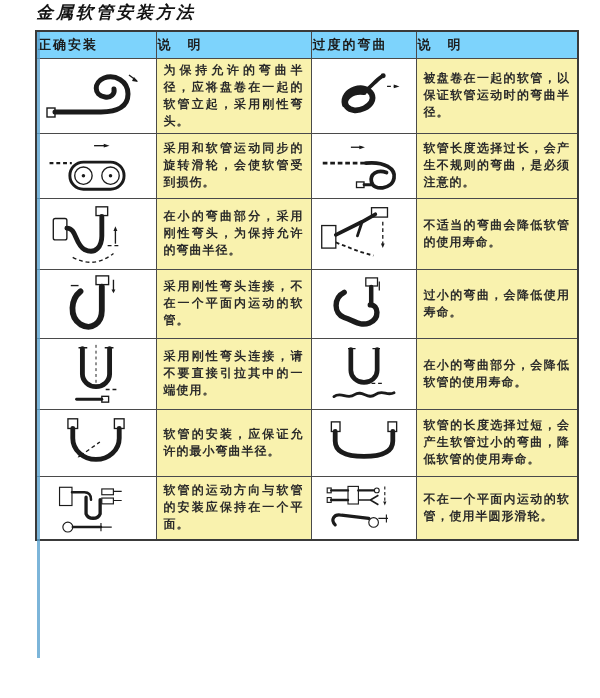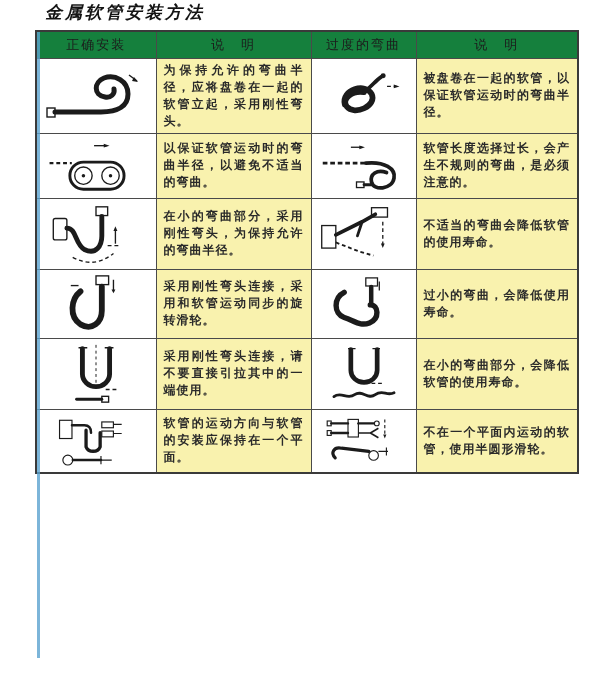--- a/index.html
+++ b/index.html
@@ -4,37 +4,37 @@
 <style>
   * { box-sizing: border-box; }
   html,body { margin:0; padding:0; }
   body {
     width:600px; height:698px; background:#ffffff;
     font-family:"Liberation Sans","DejaVu Sans",sans-serif;
   }
   .page { position:relative; width:600px; height:698px; overflow:hidden; }
 
   .doc-title {
-    position:absolute; left:45px; top:1px;
+    position:absolute; left:36px; top:1px;
     font-family:"DejaVu Serif","Liberation Serif",serif;
     font-size:17px; font-weight:bold; font-style:italic;
     letter-spacing:3px; color:#141414;
   }
 
   table.install-table {
     position:absolute; left:35px; top:30px;
     width:542px; table-layout:fixed; border-collapse:collapse;
     border:2px solid #3a3a3a;
   }
   .install-table th, .install-table td { border:1px solid #4a4a4a; }
 
   .install-table th {
-    background:#15803d; height:27px;
-    font-size:13px; font-weight:normal; color:#1c1c1c; letter-spacing:2px;
-    text-align:center;
+    background:#7dd3fc; height:27px;
+    font-size:13px; font-weight:bold; color:#1c1c1c; letter-spacing:2px;
+    text-align:left;
   }
   td.ill {
     background:#ffffff; text-align:center; vertical-align:middle; padding:2px;
   }
   td.txt {
     background:#f9f2ae; vertical-align:middle;
     font-size:12px; font-weight:bold; color:#2a2a2a;
     line-height:1.42; letter-spacing:1px; padding:3px 7px;
     text-align:justify;
   }
@@ -104,21 +104,21 @@
           <path class="ink" stroke-width="2.4" stroke-dasharray="4 3" d="M4 28 H27"></path>
           <path class="ink thin" d="M50 10 h13"></path>
               <path class="fillink" d="M66 10 l-6 -2 0 4 z"></path>
           <path class="ink pipe3" d="M39 27 h28 a14 14 0 0 1 0 28 h-28 a14 14 0 0 1 0 -28 z"></path>
           <circle class="ink thin" cx="39" cy="41" r="9"></circle>
               <circle class="ink thin" cx="67" cy="41" r="9"></circle>
           <circle class="fillink" cx="39" cy="41" r="1.8"></circle>
               <circle class="fillink" cx="67" cy="41" r="1.8"></circle>
         </svg>
       </td>
-      <td class="txt">以保证软管运动时的弯曲半径，以避免不适当的弯曲。</td>
+      <td class="txt">采用和软管运动同步的旋转滑轮，会使软管受到损伤。</td>
       <td class="ill">
         <svg width="96" height="60" viewBox="0 0 100 64">
           <path class="ink thin" d="M36 12 h12"></path>
               <path class="fillink" d="M51 12 l-6 -2 0 4 z"></path>
           <path class="ink" stroke-width="3" stroke-dasharray="5 3" d="M6 29 H52"></path>
           <path class="ink pipe4" d="M52 29 C72 27 84 35 82 45 C80 57 60 59 58 49 C56 41 64 35 74 39"></path>
           <rect class="ink thin" x="42" y="49" width="8" height="6"></rect>
           <path class="ink pipe3" d="M50 52 h8"></path>
         </svg>
       </td>
@@ -155,21 +155,21 @@
     <tr style="height:68px">
       <td class="ill">
         <svg width="100" height="64" viewBox="0 0 100 66">
           <path class="ink" stroke-width="6" stroke-linecap="round" d="M34 20 C24 28 22 46 34 54 C46 61 56 52 56 40 V15"></path>
           <rect class="ink thin" x="50" y="4" width="13" height="9"></rect>
           <path class="ink thin" d="M68 8 v12"></path>
               <path class="fillink" d="M68 22 l-2 -4 4 0 z"></path>
           <path class="ink thin" d="M24 14 h8"></path>
         </svg>
       </td>
-      <td class="txt">采用刚性弯头连接，采用和软管运动同步的旋转滑轮。</td>
+      <td class="txt">采用刚性弯头连接，不在一个平面内运动的软管。</td>
       <td class="ill">
         <svg width="90" height="62" viewBox="0 0 100 66">
           <path class="ink" stroke-width="6" stroke-linecap="round" d="M28 20 C16 26 16 44 28 48 C40 52 46 58 56 54 C68 49 66 34 57 34"></path>
           <path class="ink pipe" d="M58 34 V14"></path>
           <rect class="ink thin" x="52" y="4" width="13" height="9"></rect>
           <path class="ink thin" d="M67 8 v10"></path>
         </svg>
       </td>
       <td class="txt">过小的弯曲，会降低使用寿命。</td>
     </tr>
@@ -191,20 +191,40 @@
           <path class="ink thin" d="M33 7 h8 M59 7 h8"></path>
           <path class="ink pipe" d="M36 8 V30 A14 13 0 0 0 64 30 V8"></path>
           <path class="ink thin dash" d="M58 44 h14"></path>
           <path class="ink pipe3" d="M18 58 C26 52 32 62 40 56 C48 50 54 62 62 56 C70 50 74 58 82 54"></path>
         </svg>
       </td>
       <td class="txt">在小的弯曲部分，会降低软管的使用寿命。</td>
     </tr>
 
 
+    <tr style="height:67px">
+      <td class="ill">
+        <svg width="104" height="60" viewBox="0 0 104 62">
+          <rect class="ink thin" x="23" y="6" width="10" height="10"></rect>
+          <rect class="ink thin" x="71" y="6" width="10" height="10"></rect>
+          <path class="ink pipe" d="M28 16 V26 A24 22 0 0 0 76 26 V16"></path>
+          <path class="ink thin dash" d="M36 44 L56 30"></path>
+              <path class="fillink" d="M33 46 l5 -1 -2 -4 z"></path>
+        </svg>
+      </td>
+      <td class="txt">软管的安装，应保证允许的最小弯曲半径。</td>
+      <td class="ill">
+        <svg width="96" height="58" viewBox="0 0 100 60">
+          <rect class="ink thin" x="16" y="8" width="9" height="10"></rect>
+          <rect class="ink thin" x="75" y="8" width="9" height="10"></rect>
+          <path class="ink pipe" d="M20 18 V28 C20 40 32 44 50 44 C68 44 80 40 80 28 V18"></path>
+        </svg>
+      </td>
+      <td class="txt">软管的长度选择过短，会产生软管过小的弯曲，降低软管的使用寿命。</td>
+    </tr>
 
     <tr style="height:60px">
       <td class="ill">
         <svg width="104" height="58" viewBox="0 0 104 70">
           <rect class="ink thin" x="8" y="10" width="15" height="22"></rect>
           <path class="ink pipe3" d="M23 16 H38 C44 16 46 20 46 25"></path>
           <path class="ink pipe4" d="M40 22 V42 A9 8 0 0 0 57 42 V25"></path>
           <rect class="ink thin" x="59" y="12" width="14" height="7"></rect>
           <rect class="ink thin" x="59" y="23" width="14" height="7"></rect>
           <path class="ink thin" d="M73 15 h10 M73 26 h10"></path>

